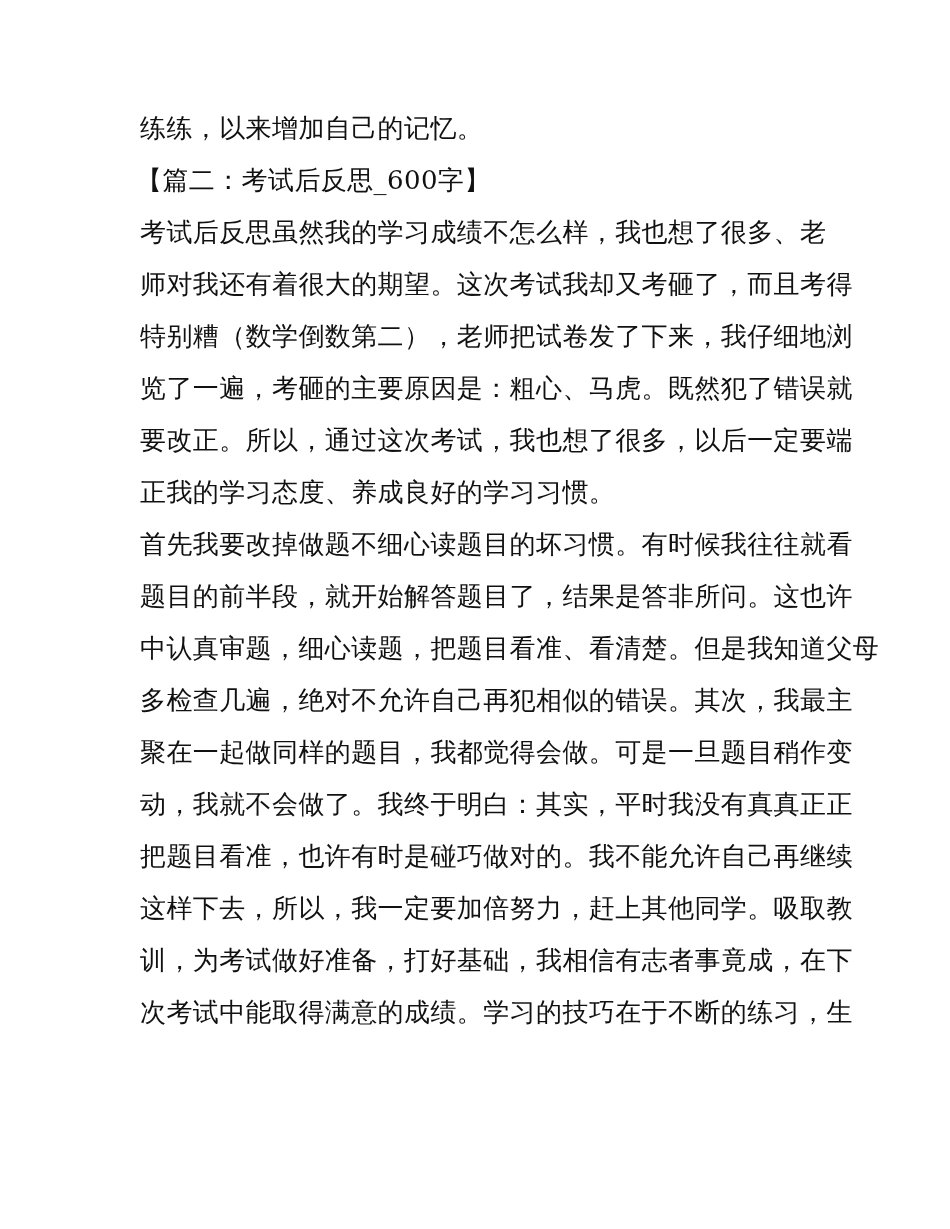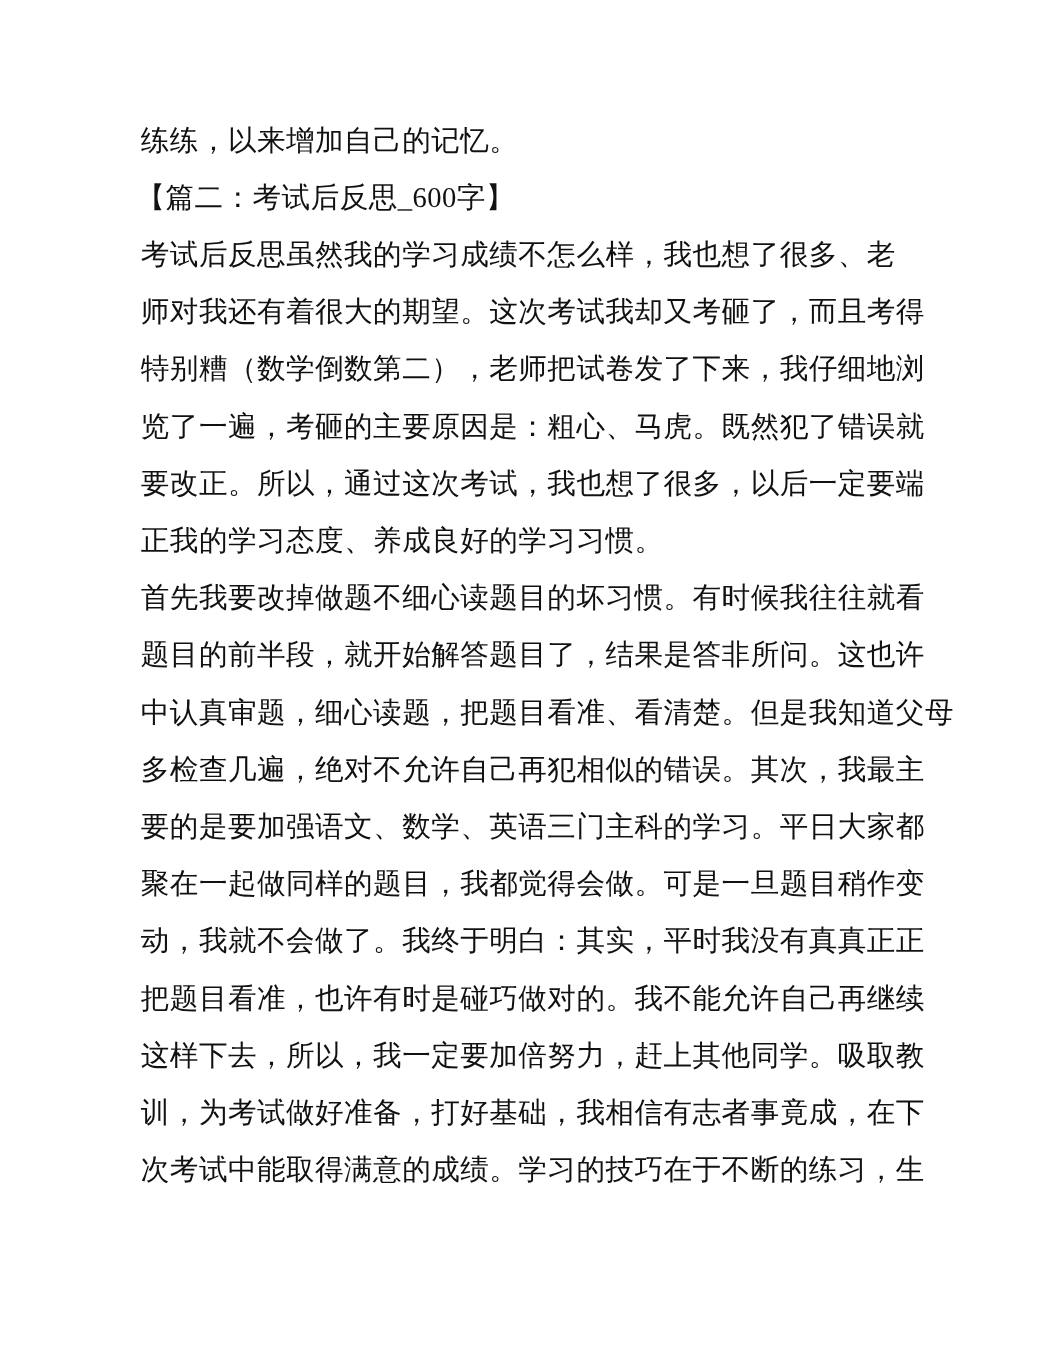--- a/index.html
+++ b/index.html
@@ -10,24 +10,23 @@
     body {
       width: 950px;
       height: 1229px;
       position: relative;
       overflow: hidden;
       font-family: "DejaVu Serif", "Liberation Serif", serif;
       color: #111111;
     }
     .page {
       position: absolute;
-      left: 128px;
+      left: 140px;
       top: 102px;
       width: 672px;
-      font-family: Liberation Serif, serif;
     }
     .line {
       height: 52px;
       line-height: 52px;
       font-size: 26px;
       white-space: nowrap;
       letter-spacing: 0.4px;
     }
     .line.justify {
       text-align: justify;
@@ -51,21 +50,20 @@
     <div class="line justify">览了一遍，考砸的主要原因是：粗心、马虎。既然犯了错误就</div>
     <div class="line justify">要改正。所以，通过这次考试，我也想了很多，以后一定要端</div>
     <div class="line">正我的学习态度、养成良好的学习习惯。</div>
   </div>
 
   <div>
     <div class="line justify">首先我要改掉做题不细心读题目的坏习惯。有时候我往往就看</div>
     <div class="line justify">题目的前半段，就开始解答题目了，结果是答非所问。这也许</div>
     <div class="line justify">中认真审题，细心读题，把题目看准、看清楚。但是我知道父母</div>
     <div class="line justify">多检查几遍，绝对不允许自己再犯相似的错误。其次，我最主</div>
-    <div class="line justify">要的是要加强语文、数学、英语三门主科的学习。平日大家都</div>
     <div class="line justify">聚在一起做同样的题目，我都觉得会做。可是一旦题目稍作变</div>
     <div class="line justify">动，我就不会做了。我终于明白：其实，平时我没有真真正正</div>
     <div class="line justify">把题目看准，也许有时是碰巧做对的。我不能允许自己再继续</div>
     <div class="line justify">这样下去，所以，我一定要加倍努力，赶上其他同学。吸取教</div>
     <div class="line justify">训，为考试做好准备，打好基础，我相信有志者事竟成，在下</div>
     <div class="line justify">次考试中能取得满意的成绩。学习的技巧在于不断的练习，生</div>
   </div>
 </div>
 
 </body></html>

